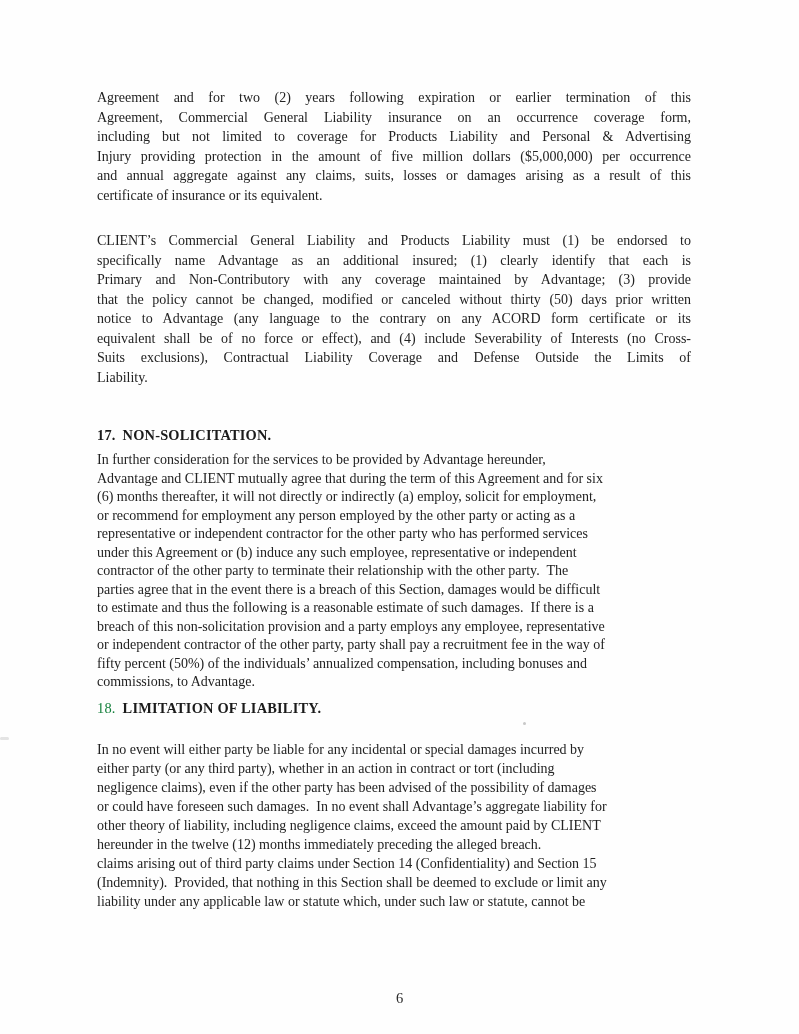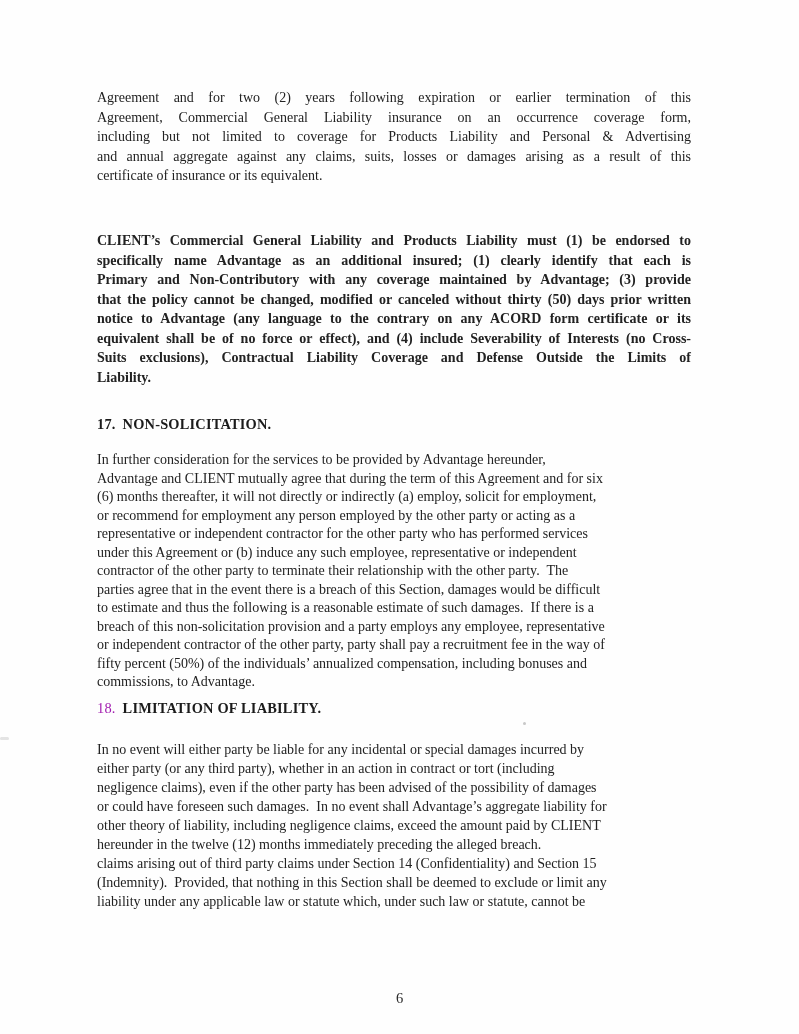--- a/index.html
+++ b/index.html
@@ -29,32 +29,32 @@
     text-align: justify;
     text-align-last: justify;
   }
   .para-just .line:last-child {
     text-align-last: left;
   }
   .para-left .line {
     text-align: left;
   }
   .lh196 { line-height: 19.6px; }
-  .lh195 { line-height: 19.5px; font-weight: bold; }
+  .lh195 { line-height: 19.5px; }
   .lh185 { line-height: 18.5px; }
   .lh190 { line-height: 19.0px; }
   .heading {
     font-weight: 700;
     letter-spacing: 0.2px;
     font-size: 14.4px;
     color: #1b1b1b;
   }
   .hnum { margin-right: 7px; }
   .w-bold { font-weight: 700; }
-  .w-normal { font-weight: 400; color: #a21caf; }
+  .w-normal { font-weight: 400; color: #15803d; }
   .pagenum {
     position: absolute;
     left: 0;
     width: 799px;
     text-align: center;
     font-size: 14.5px;
     color: #2a2a2a;
   }
   .speck {
     position: absolute;
@@ -81,36 +81,37 @@
 </style>
 </head>
 <body>
 
 <div class="page">
 
   <div class="textblock para-just lh196" style="top: 88px;">
       <div class="line">Agreement and for two (2) years following expiration or earlier termination of this</div>
       <div class="line">Agreement, Commercial General Liability insurance on an occurrence coverage form,</div>
       <div class="line">including but not limited to coverage for Products Liability and Personal &amp; Advertising</div>
+      <div class="line">Injury providing protection in the amount of five million dollars ($5,000,000) per occurrence</div>
       <div class="line">and annual aggregate against any claims, suits, losses or damages arising as a result of this</div>
       <div class="line">certificate of insurance or its equivalent.</div>
     </div>
 
   <div class="textblock para-just lh195" style="top: 231px;">
       <div class="line">CLIENT’s Commercial General Liability and Products Liability must (1) be endorsed to</div>
       <div class="line">specifically name Advantage as an additional insured; (1) clearly identify that each is</div>
       <div class="line">Primary and Non-Contributory with any coverage maintained by Advantage; (3) provide</div>
       <div class="line">that the policy cannot be changed, modified or canceled without thirty (50) days prior written</div>
       <div class="line">notice to Advantage (any language to the contrary on any ACORD form certificate or its</div>
       <div class="line">equivalent shall be of no force or effect), and (4) include Severability of Interests (no Cross-</div>
       <div class="line">Suits exclusions), Contractual Liability Coverage and Defense Outside the Limits of</div>
       <div class="line">Liability.</div>
     </div>
 
-  <div class="textblock heading" style="top: 416px;">
+  <div class="textblock heading" style="top: 427px;">
     <span class="hnum w-bold">17.</span><span class="w-bold">NON-SOLICITATION.</span>
   </div>
 
   <div class="textblock para-left lh185" style="top: 451px;">
       <div class="line">In further consideration for the services to be provided by Advantage hereunder,</div>
       <div class="line">Advantage and CLIENT mutually agree that during the term of this Agreement and for six</div>
       <div class="line">(6) months thereafter, it will not directly or indirectly (a) employ, solicit for employment,</div>
       <div class="line">or recommend for employment any person employed by the other party or acting as a</div>
       <div class="line">representative or independent contractor for the other party who has performed services</div>
       <div class="line">under this Agreement or (b) induce any such employee, representative or independent</div>

